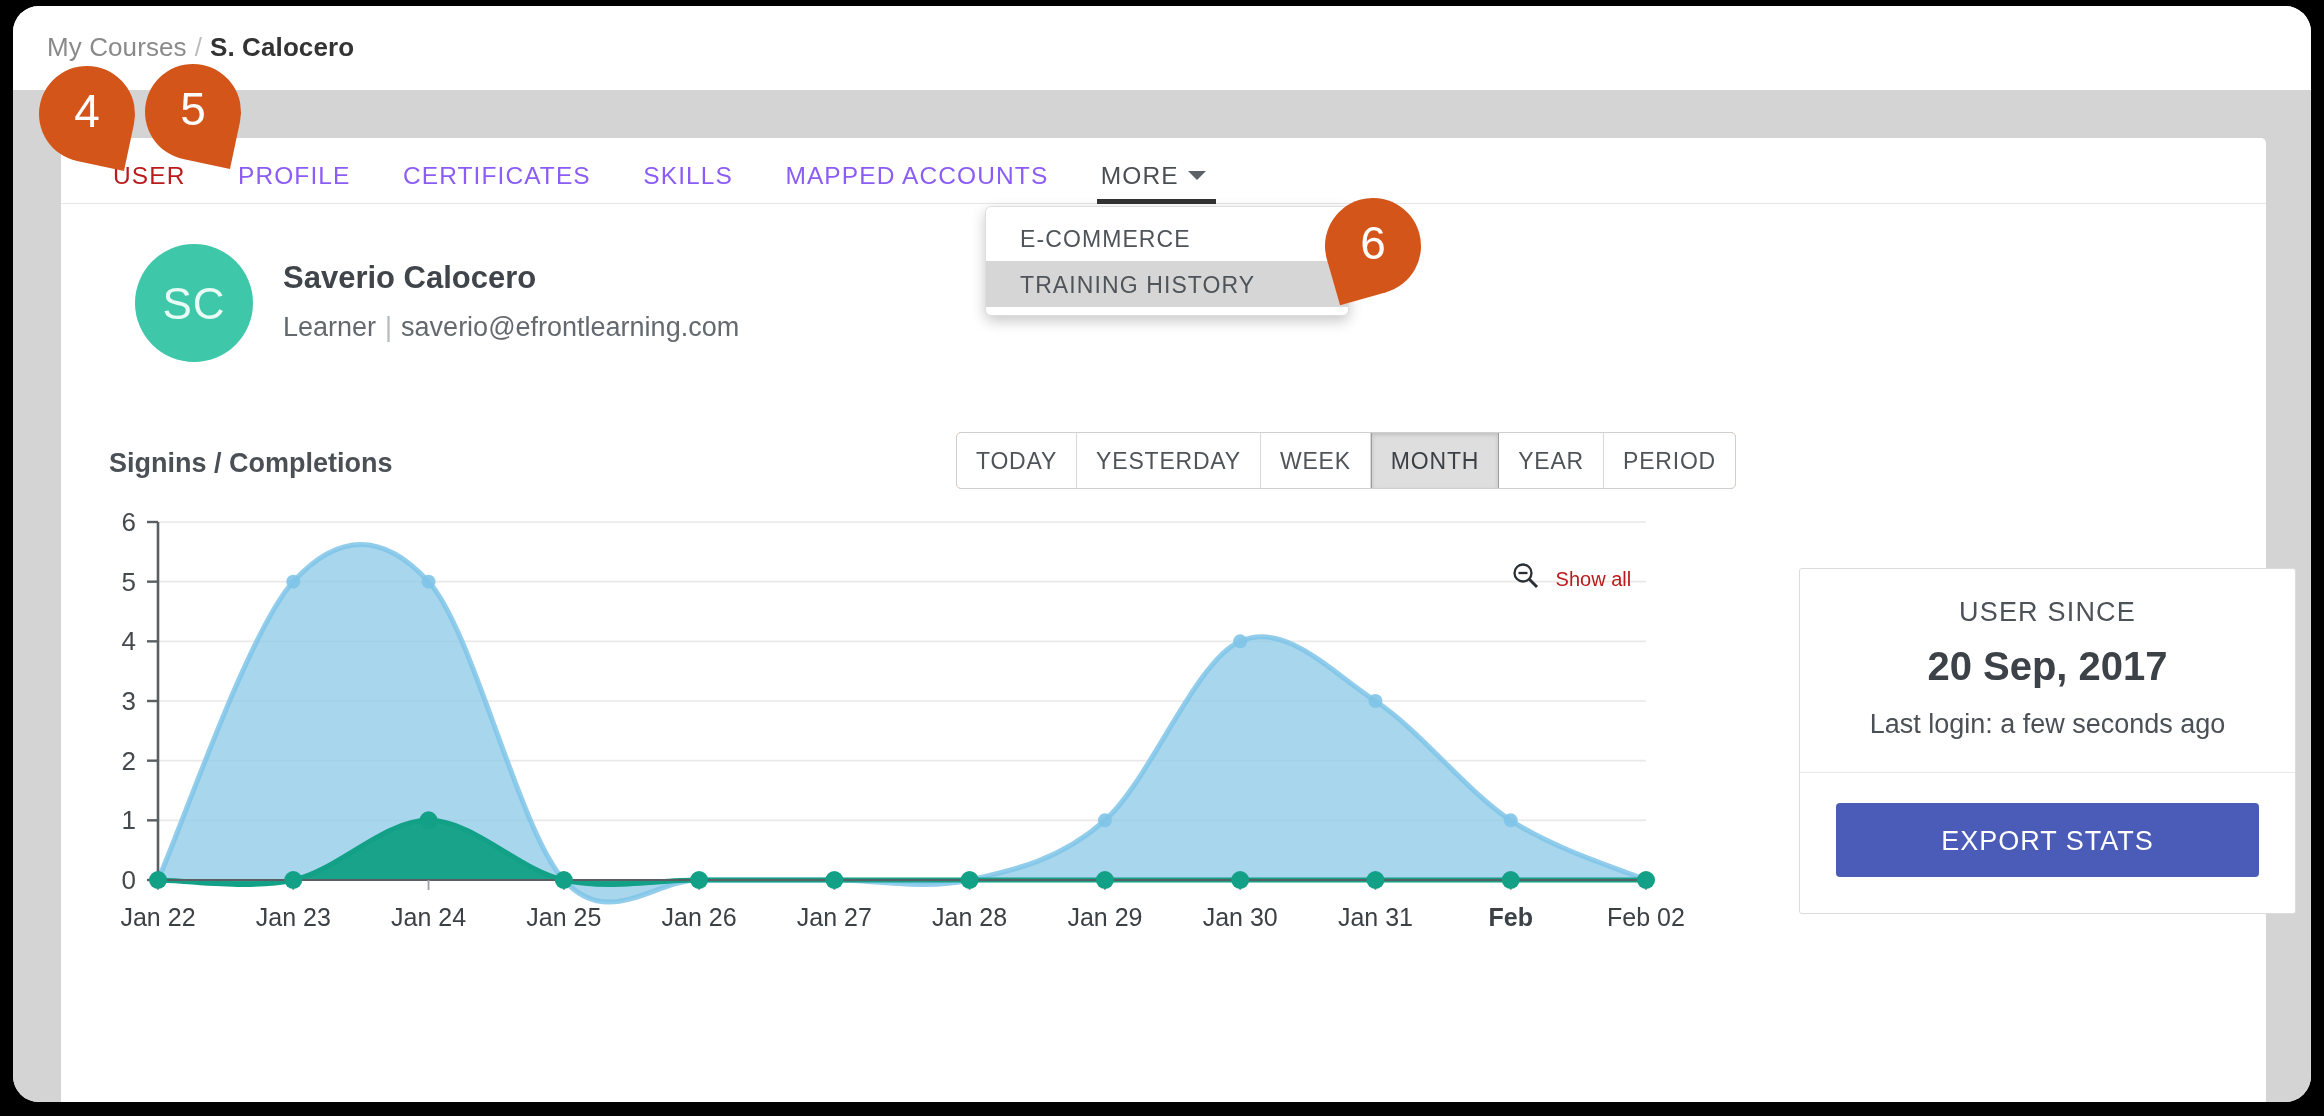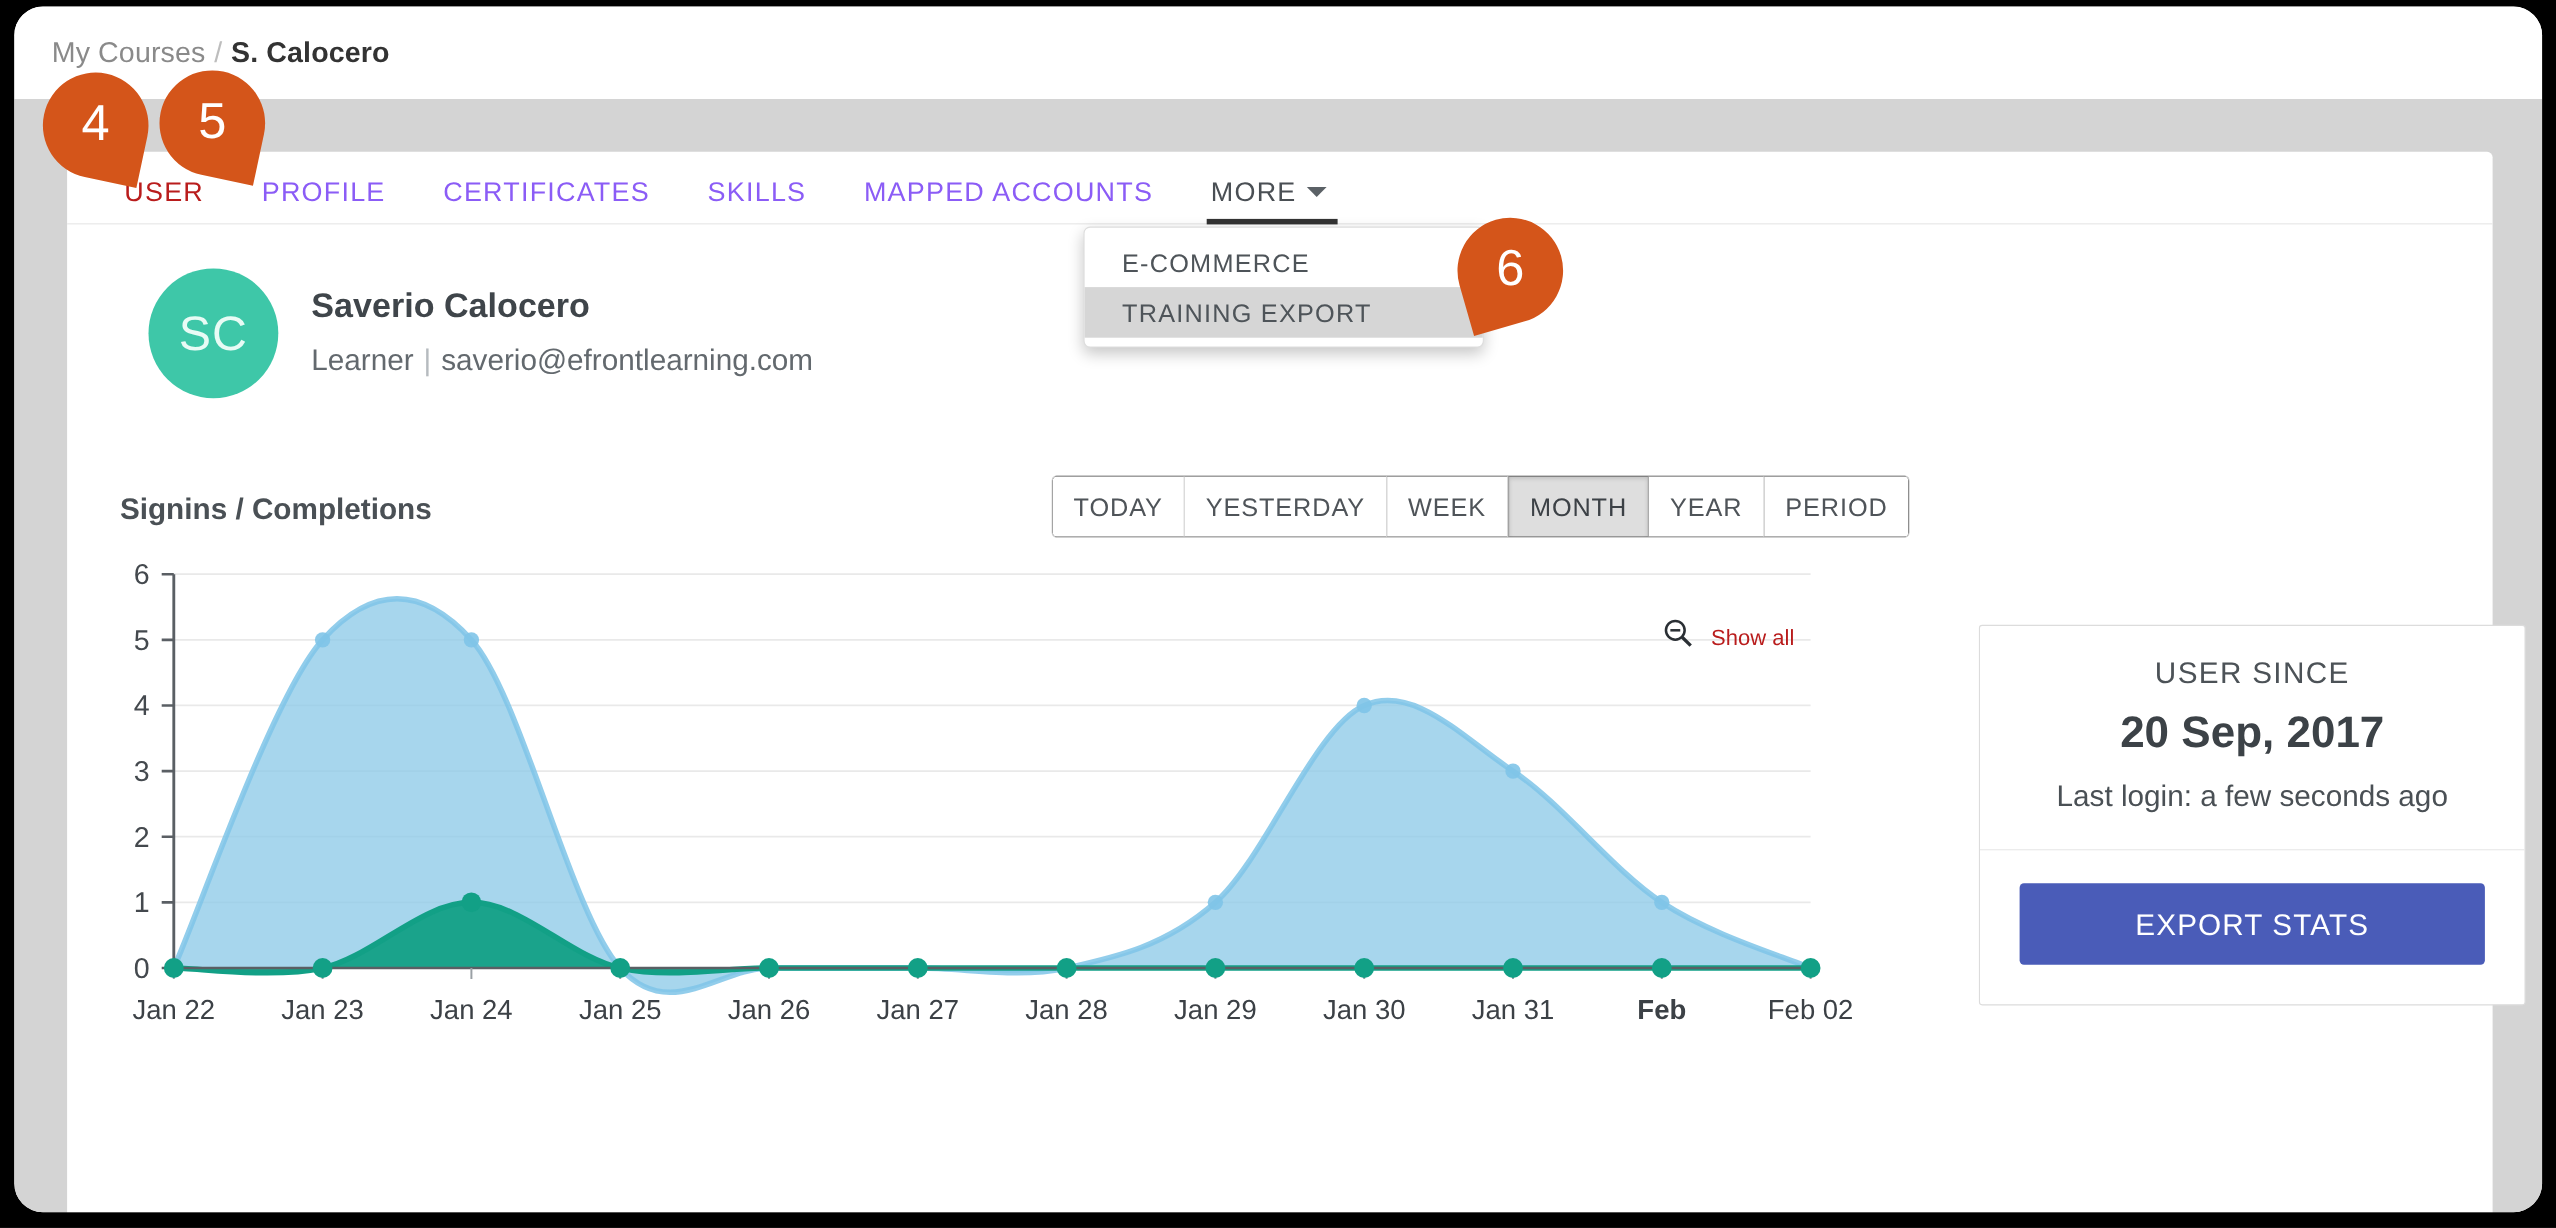--- a/index.html
+++ b/index.html
@@ -146,21 +146,21 @@
     white-space: nowrap;
   }
 
   
   #periods {
     position: absolute; left: 895px; top: 294px;
     border: 1px solid #cfcfcf;
     border-radius: 5px;
     overflow: hidden;
     display: flex;
-    background: #000000;
+    background: #f97316;
   }
   .pbtn {
     padding: 0 19px;
     height: 55px; line-height: 57px;
     font-size: 23px;
     letter-spacing: .8px;
     color: #4f5459;
     background: #fff;
     border-right: 1px solid #d8d8d8;
     cursor: pointer;
@@ -432,17 +432,17 @@
       <div class="bub"></div>
       <div class="num">5</div>
     </div>
     <div class="pin left" id="pin6">
       <div class="bub"></div>
       <div class="num">6</div>
     </div>
 
     <div id="dropdown">
       <div class="dd-item">E-COMMERCE</div>
-      <div class="dd-item hovered">TRAINING EXPORT</div>
+      <div class="dd-item hovered">TRAINING HISTORY</div>
     </div>
 
   </div>
 </div>
 
 </body></html>

